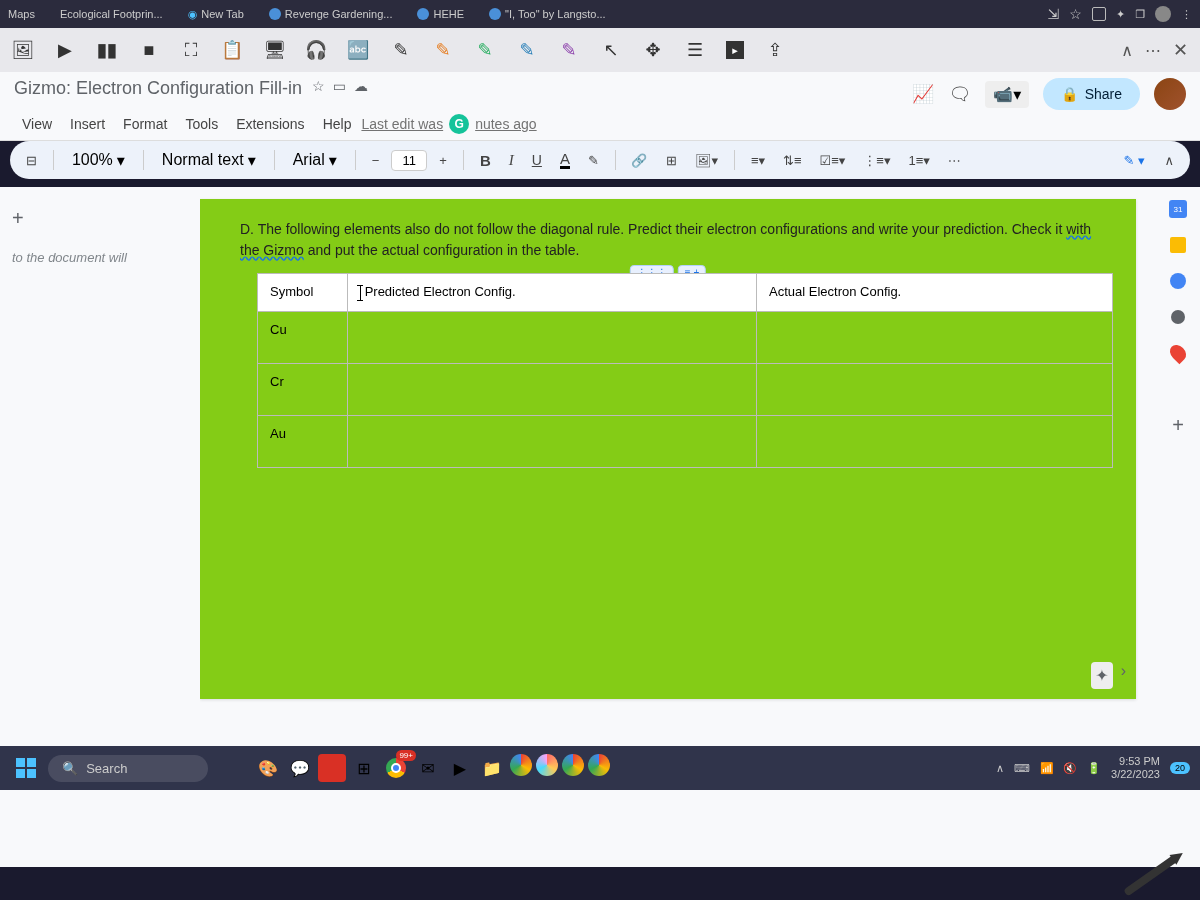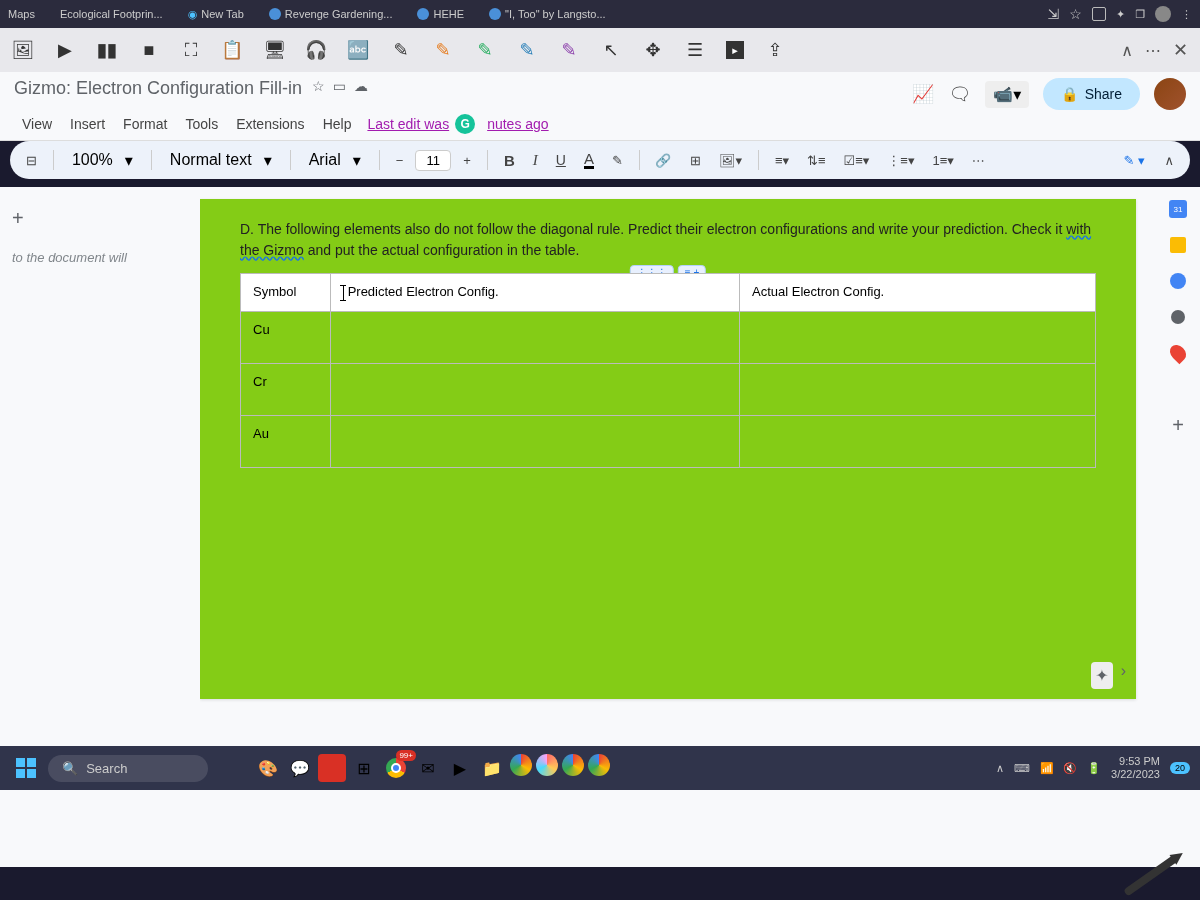--- a/index.html
+++ b/index.html
@@ -21,49 +21,49 @@
     .docs-header { background: #f8f9fb; padding: 6px 14px 0 14px; border-bottom: 1px solid #ddd; }
     .doc-title-row { display: flex; align-items: flex-start; gap: 10px; padding-bottom: 2px; }
     .doc-title { font-size: 18px; color: #5f6368; }
     .doc-title-icons { display: flex; gap: 8px; color: #5f6368; font-size: 14px; }
     .doc-header-right { margin-left: auto; display: flex; align-items: center; gap: 14px; }
     .share-btn { background: #c2e7ff; border-radius: 20px; padding: 8px 18px; display: flex; align-items: center; gap: 6px; color: #001d35; font-size: 14px; font-weight: 500; cursor: pointer; }
     .avatar { width: 32px; height: 32px; border-radius: 50%; background: linear-gradient(135deg, #8b4513, #a0522d); }
     
     .menu-row { display: flex; align-items: center; gap: 2px; font-size: 14px; color: #444; padding-bottom: 4px; }
     .menu-item { padding: 4px 8px; cursor: pointer; border-radius: 4px; }
-    .last-edit { text-decoration: underline; color: #a21caf; margin-left: 6px; }
+    .last-edit { text-decoration: underline; color: #737373; }
     .grammarly-badge { width: 20px; height: 20px; background: #15c39a; border-radius: 50%; display: inline-flex; align-items: center; justify-content: center; color: white; font-weight: bold; font-size: 12px; margin: 0 4px; }
     
     
     .format-toolbar { background: #edf2fa; height: 38px; display: flex; align-items: center; padding: 0 10px; gap: 6px; border-radius: 24px; margin: 0 10px 8px 10px; }
     .ft-btn { padding: 4px 6px; color: #444; font-size: 13px; cursor: pointer; display: flex; align-items: center; gap: 2px; border-radius: 4px; }
     .ft-sep { width: 1px; height: 20px; background: #ccc; margin: 0 4px; }
-    .ft-dropdown { display: flex; align-items: center; gap: 12px; padding: 4px 8px; cursor: pointer; }
+    .ft-dropdown { display: flex; align-items: center; gap: 4px; padding: 4px 8px; cursor: pointer; }
     .font-size-box { border: 1px solid #ccc; padding: 2px 8px; border-radius: 4px; background: white; font-size: 13px; width: 36px; text-align: center; }
     .ft-bold { font-weight: bold; font-size: 15px; }
     .ft-italic { font-style: italic; font-size: 15px; font-family: serif; }
     .ft-underline { text-decoration: underline; font-size: 14px; }
     .ft-color-a { font-size: 15px; border-bottom: 3px solid #000; padding-bottom: 0; line-height: 1; }
     .ft-right { margin-left: auto; display: flex; align-items: center; gap: 8px; }
     .pen-icon { color: #1a73e8; }
     
     
     .doc-container { display: flex; height: calc(100% - 220px); background: #f8f9fb; }
     .outline-sidebar { width: 200px; padding: 20px 12px; color: #80868b; font-style: italic; font-size: 13px; }
     .outline-add { font-size: 20px; color: #5f6368; margin-bottom: 20px; font-style: normal; }
     .doc-page-wrap { flex: 1; padding: 12px 20px 0 0; overflow: hidden; }
     .doc-page { background: #84cc16; min-height: 500px; padding: 20px 40px; box-shadow: 0 1px 3px rgba(0,0,0,0.12); position: relative; }
     .doc-text { font-size: 14px; color: #222; line-height: 1.5; margin-bottom: 12px; }
     .doc-text .wavy { text-decoration: underline wavy #1a73e8; }
     
     .table-handle { position: absolute; top: -8px; left: 50%; transform: translateX(-50%); display: flex; gap: 4px; }
     .handle-dots { color: #1a73e8; background: #e8f0fe; padding: 1px 6px; border-radius: 4px; font-size: 10px; border: 1px solid #b3d1ff; }
     
-    table.data-table { border-collapse: collapse; width: 100%; margin-top: 4px; position: relative; }
+    table.data-table { border-collapse: collapse; width: 100%; margin-top: 4px; position: relative; margin-left: 17px; }
     table.data-table th, table.data-table td { border: 1px solid #bbb; padding: 10px 12px; font-size: 13px; text-align: left; font-weight: normal; vertical-align: top; }
     table.data-table th { background: #fff; }
     table.data-table td { height: 52px; }
     .col-symbol { width: 90px; }
     .cursor-beam { display: inline-block; width: 1px; height: 16px; background: #000; vertical-align: middle; position: relative; }
     .cursor-beam::before, .cursor-beam::after { content: ''; position: absolute; width: 6px; height: 1px; background: #000; left: -3px; }
     .cursor-beam::before { top: 0; }
     .cursor-beam::after { bottom: 0; }
     
     .right-sidebar { width: 44px; background: #f8f9fb; display: flex; flex-direction: column; align-items: center; gap: 16px; padding-top: 12px; }

